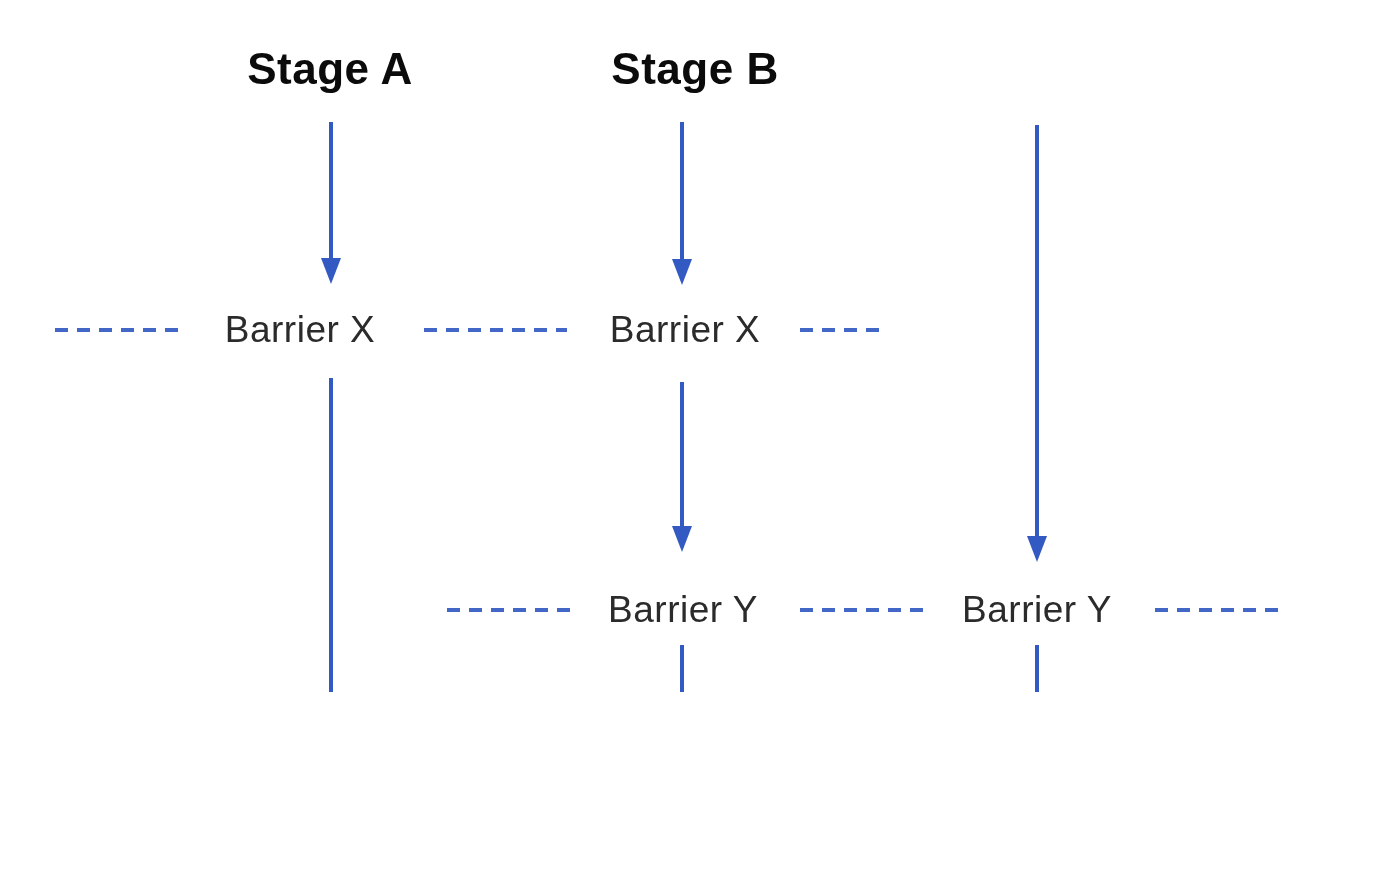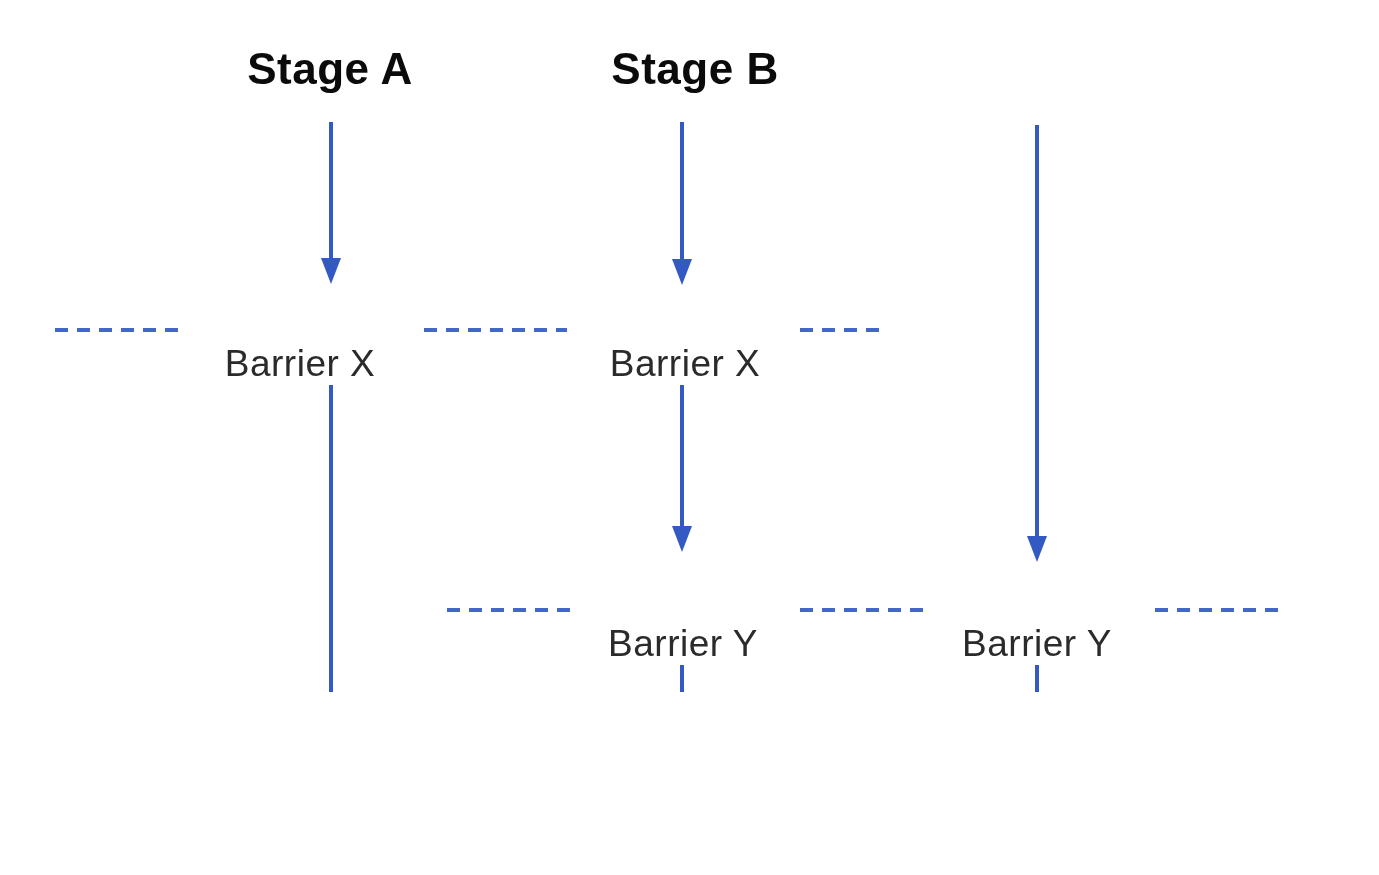--- a/index.html
+++ b/index.html
@@ -35,21 +35,20 @@
   .barrier-label {
     position: absolute;
     transform: translate(-50%, -50%);
     font-size: 37px;
     font-weight: 500;
     color: #2b2b2b;
     white-space: nowrap;
     letter-spacing: 0.5px;
     background: #ffffff;
     padding: 0 6px;
-    margin-top: 34px;
   }
   .stage-a { left: 330px; }
   .stage-b { left: 657px; margin-left: 38px; }
   .stage-c { left: 1000px; }
   .barrier-x1 { left: 300px;  top: 330px; }
   .barrier-x2 { left: 685px;  top: 330px; }
   .barrier-y1 { left: 683px;  top: 610px; }
   .barrier-y2 { left: 1037px; top: 610px; }
 </style>
 </head>

